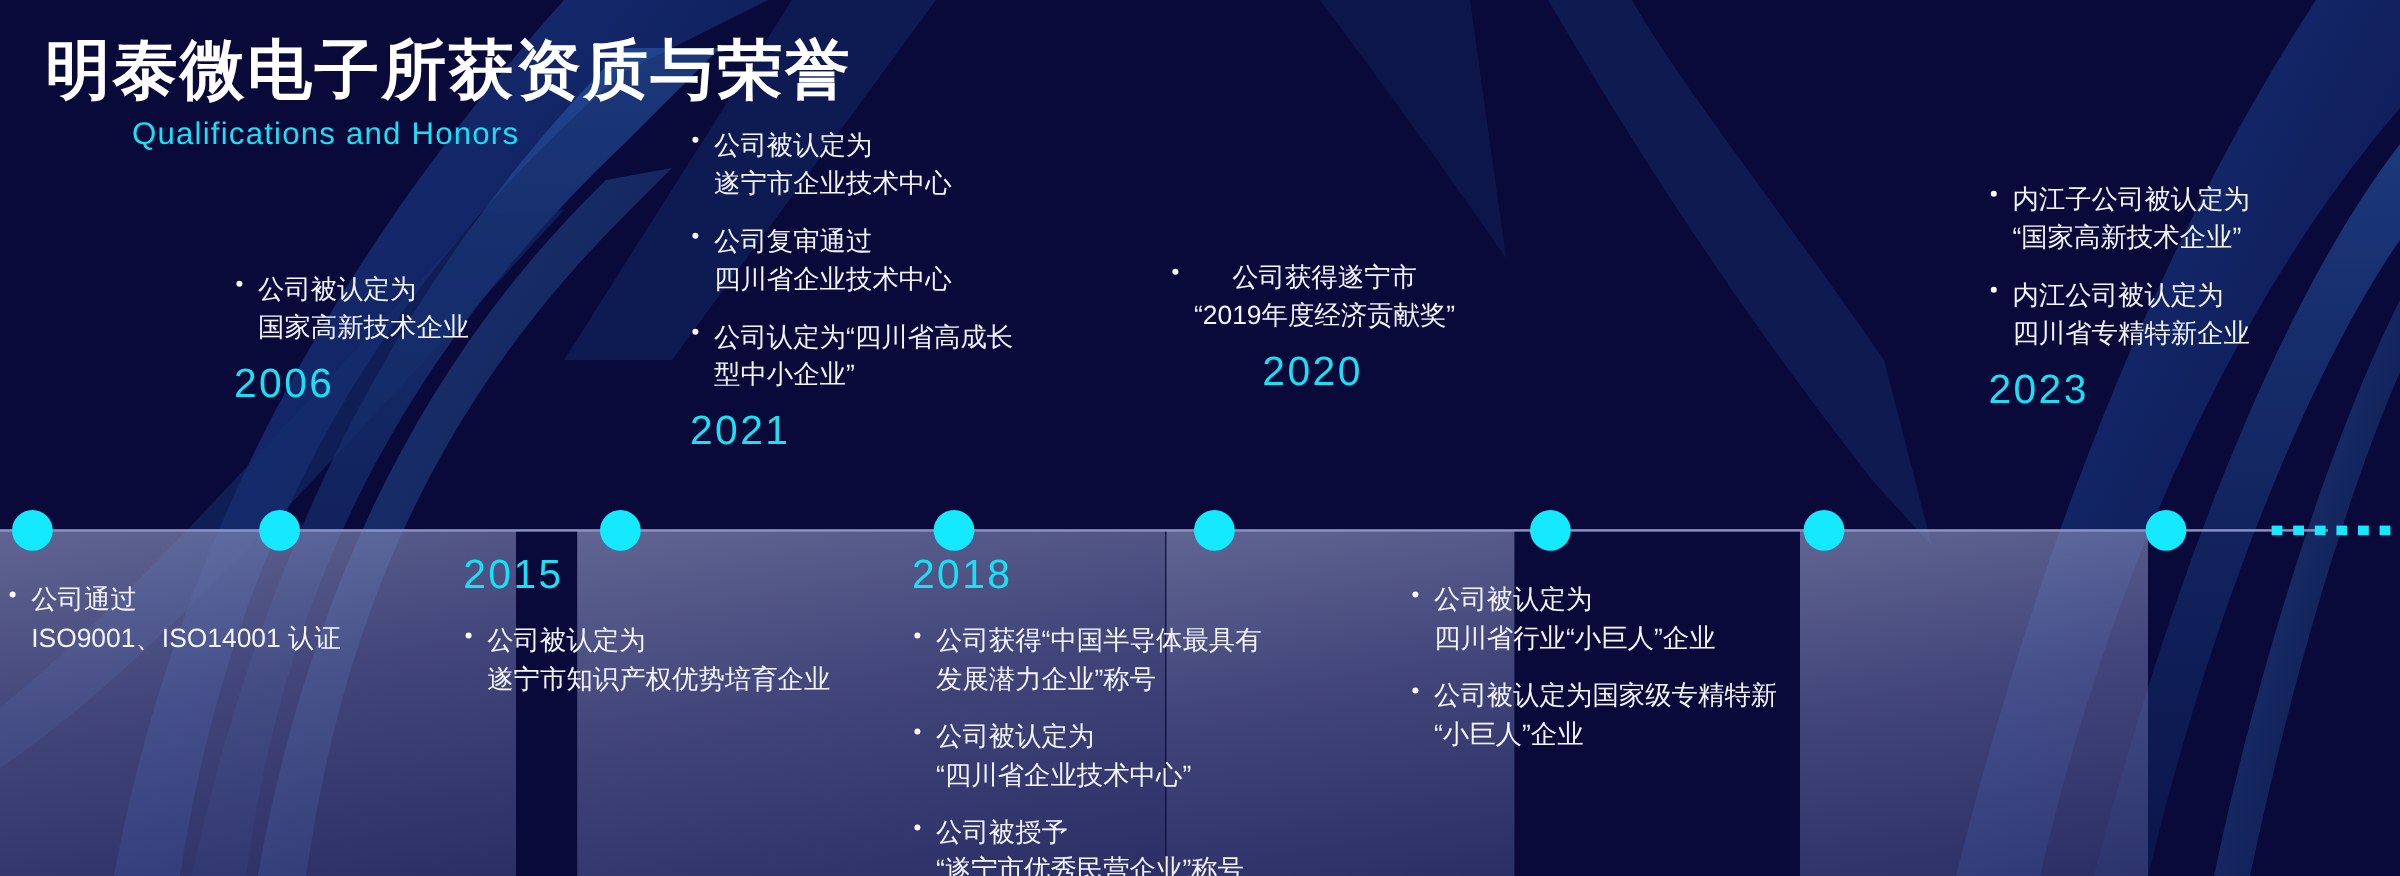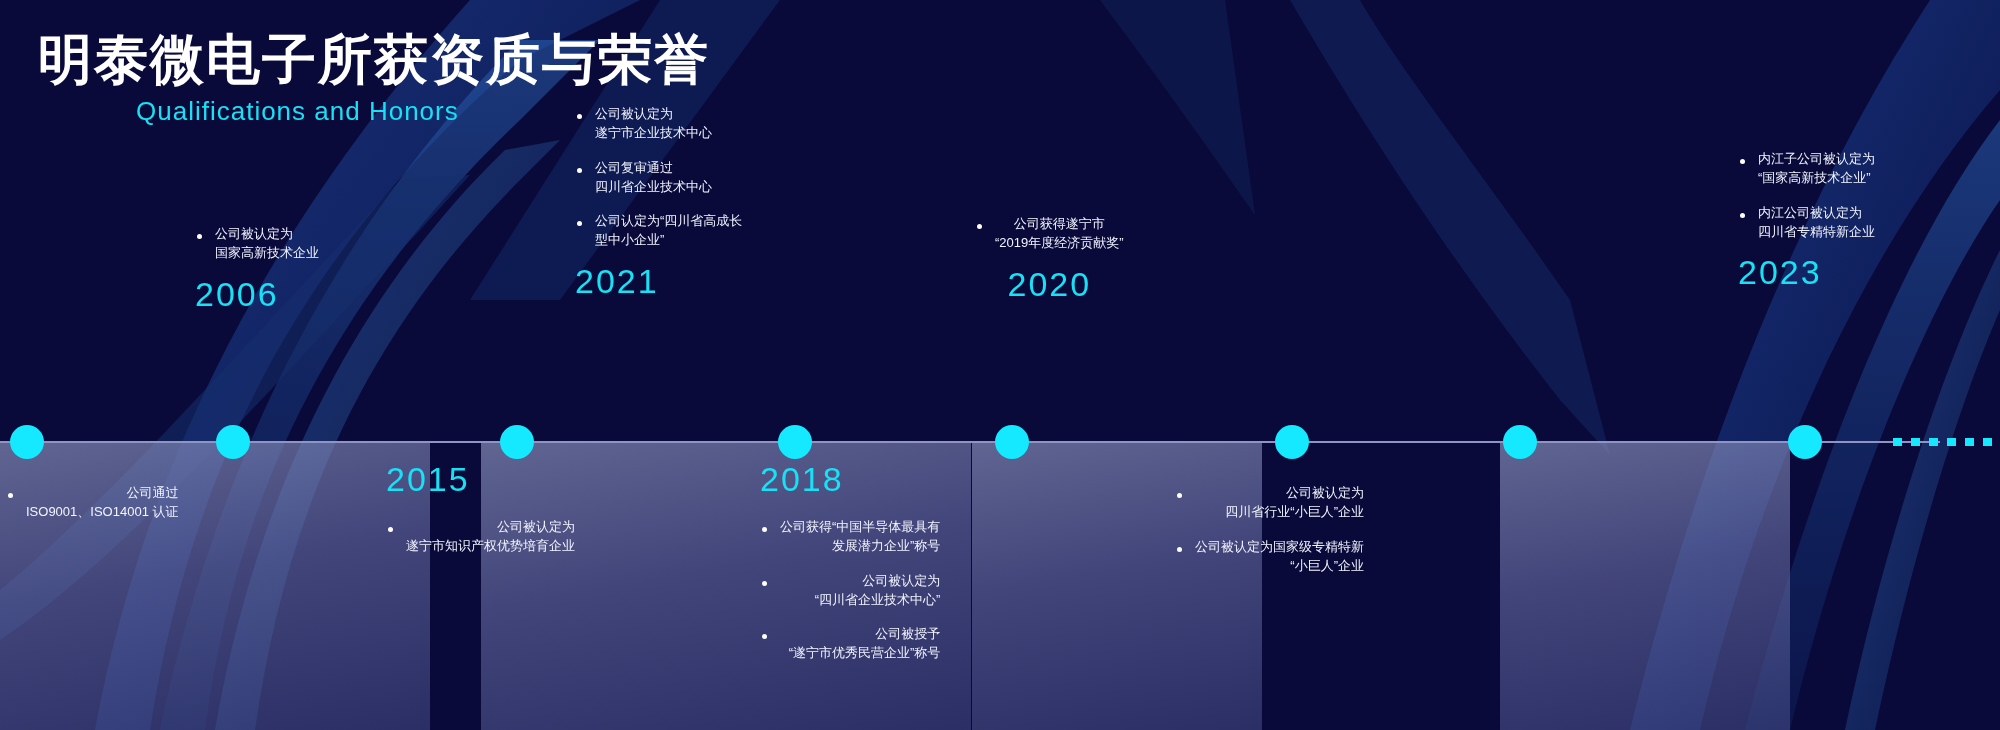--- a/index.html
+++ b/index.html
@@ -19,21 +19,21 @@
   .bg-layer { position:absolute; inset:0; pointer-events:none; }
   .bg-layer svg { display:block; width:2000px; height:730px; }
 
   
   #header { position:absolute; left:38px; top:28px; }
   #main-title {
     font-size:54px; font-weight:bold; color:#ffffff;
     letter-spacing:2px; line-height:1.15; white-space:nowrap;
   }
   #sub-title {
-    margin-top:6px; margin-left:98px;
+    margin-top:6px; margin-left:72px;
     font-size:26px; color:#19e0f5; letter-spacing:1px; white-space:nowrap;
   }
 
   
   #axis {
     position:absolute; left:0; top:441px;
     width:1940px; height:2px;
     background:#8e95c4;
   }
   #axis-dashes {
@@ -55,34 +55,34 @@
   }
 
   
   .entry { position:absolute; }
   .entry-year {
     color:#19e0f5; font-size:34px; letter-spacing:2px; line-height:1;
   }
   .bullets { list-style:none; }
   .bullets li {
     position:relative;
-    color:#f2f4ff; font-size:13px; line-height:1.45;
+    color:#f2f4ff; font-size:22px; line-height:1.45;
     padding-left:20px; margin-bottom:16px;
     white-space:pre-line;
   }
   .bullets li:last-child { margin-bottom:0; }
   .bullets li::before {
     content:""; position:absolute; left:2px; top:9px;
     width:5px; height:5px; border-radius:50%; background:#ffffff;
   }
 
   
   .entry.above .bullets { margin-bottom:14px; }
   
-  .entry.below .bullets { margin-top:22px;text-align:right; }
+  .entry.below .bullets { margin-top:22px; }
 </style>
 </head>
 <body>
 
 <div id="stage">
 
   <div class="bg-layer">
     <svg viewBox="0 0 2000 730" xmlns="http://www.w3.org/2000/svg">
       <defs>
         <linearGradient id="g1" x1="0" y1="0" x2="1" y2="1">

